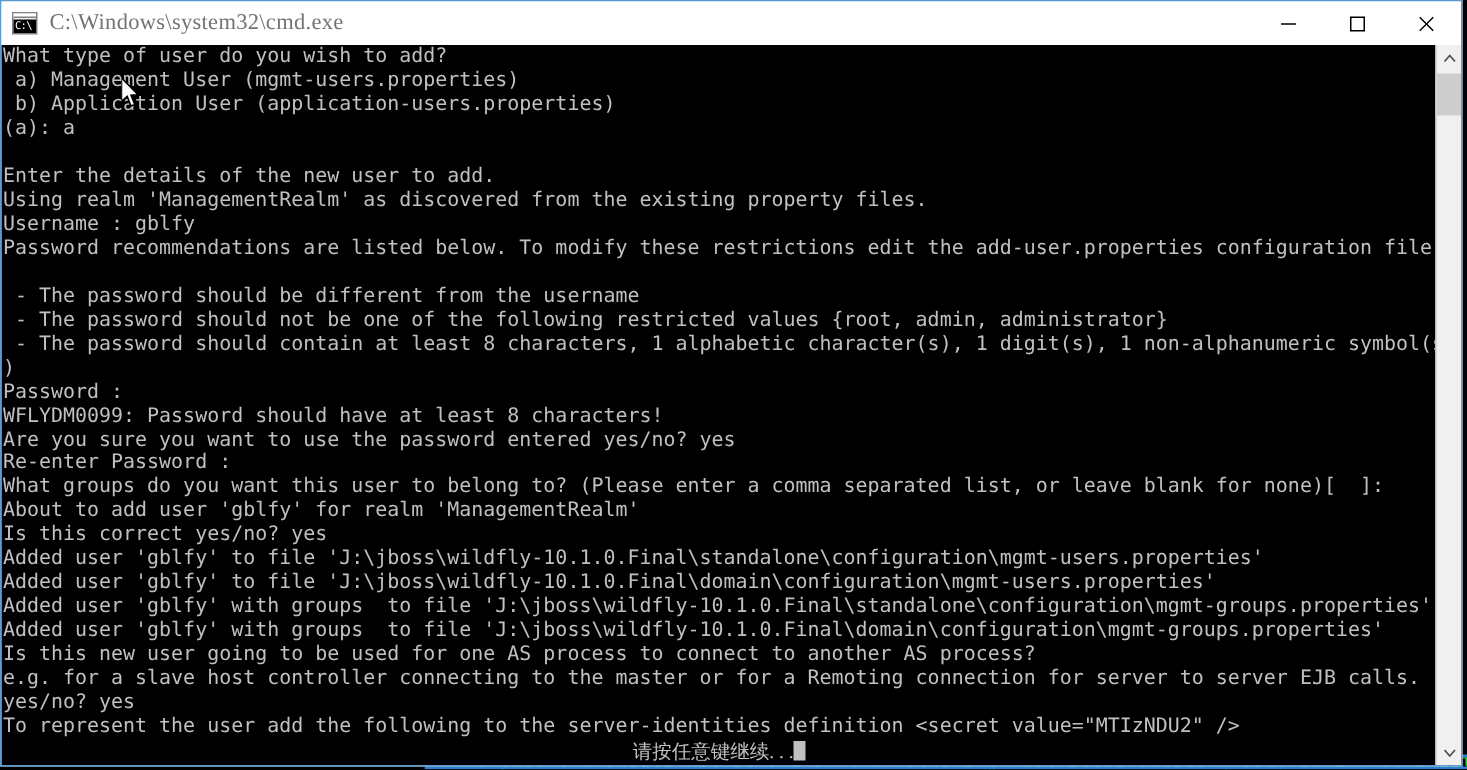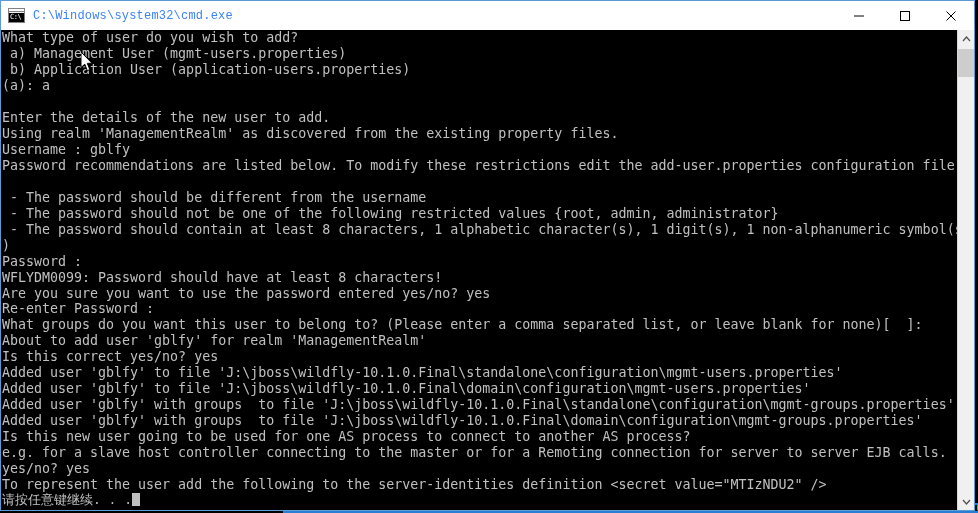--- a/index.html
+++ b/index.html
@@ -95,23 +95,23 @@
     background: #000000;
     color: #ffffff;
     font-family: "DejaVu Sans Mono", monospace;
     font-size: 7px;
     line-height: 9px;
     padding-left: 1px;
     overflow: hidden;
     letter-spacing: -0.5px;
   }
   .titlebar-title {
-    font-size: 12px;
-    color: #3b82f6;
-    font-family: Liberation Mono, monospace;
+    font-size: 15px;
+    color: #737373;
+    font-family: Liberation Serif, serif;
     letter-spacing: 0.2px;
     white-space: nowrap;
   }
   .titlebar-spacer { flex: 1 1 auto; }
   .winbtn {
     width: 46px;
     height: 29px;
     display: flex;
     align-items: center;
     justify-content: center;
@@ -141,22 +141,23 @@
     white-space: pre;
     overflow: hidden;
     position: relative;
     letter-spacing: 0px;
   }
   .console-text .line {
     height: 15.97px;
     white-space: pre;
   }
   .line-cn {
-    font-family: Liberation Mono, monospace;
+    font-family: Liberation Serif, serif;
     font-size: 13px;
+    text-align: center;
   }
   .cursor-block {
     display: inline-block;
     width: 8px;
     height: 13px;
     background: #c0c0c0;
     vertical-align: -2px;
   }
 
   

